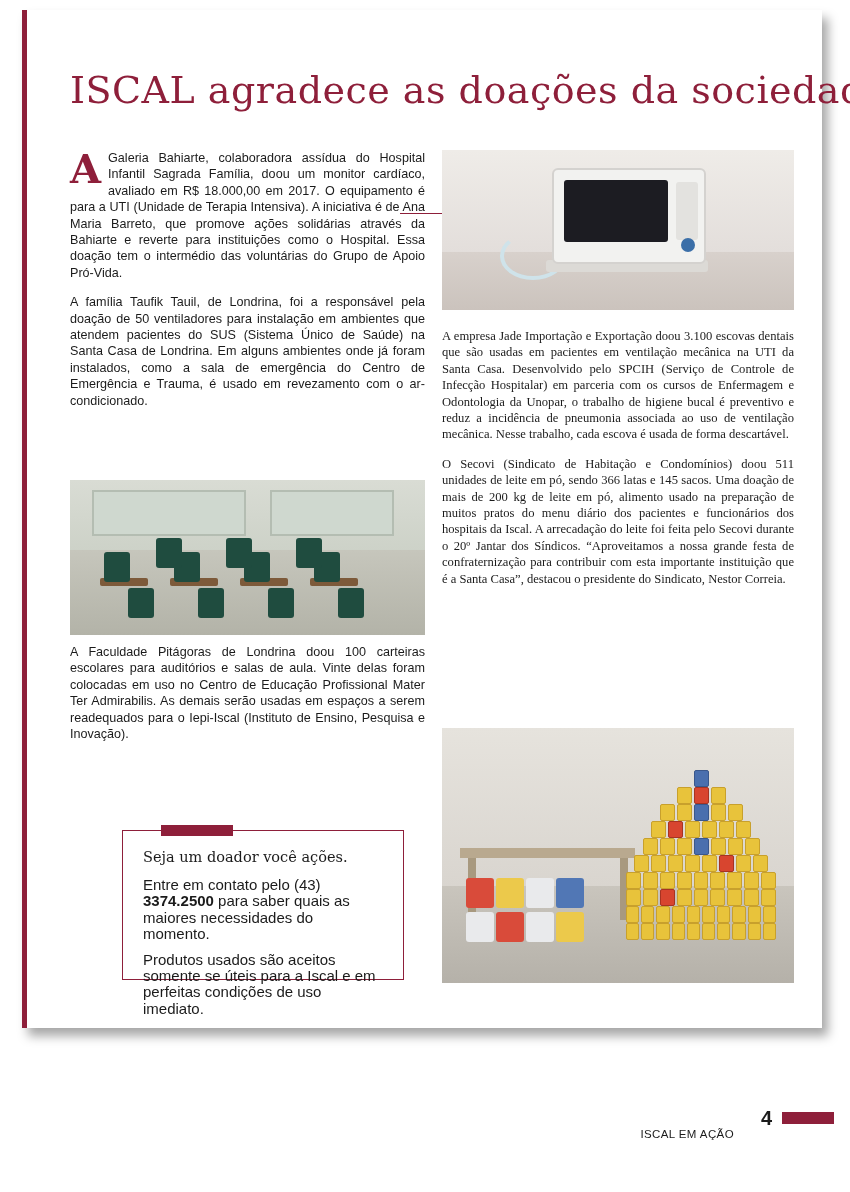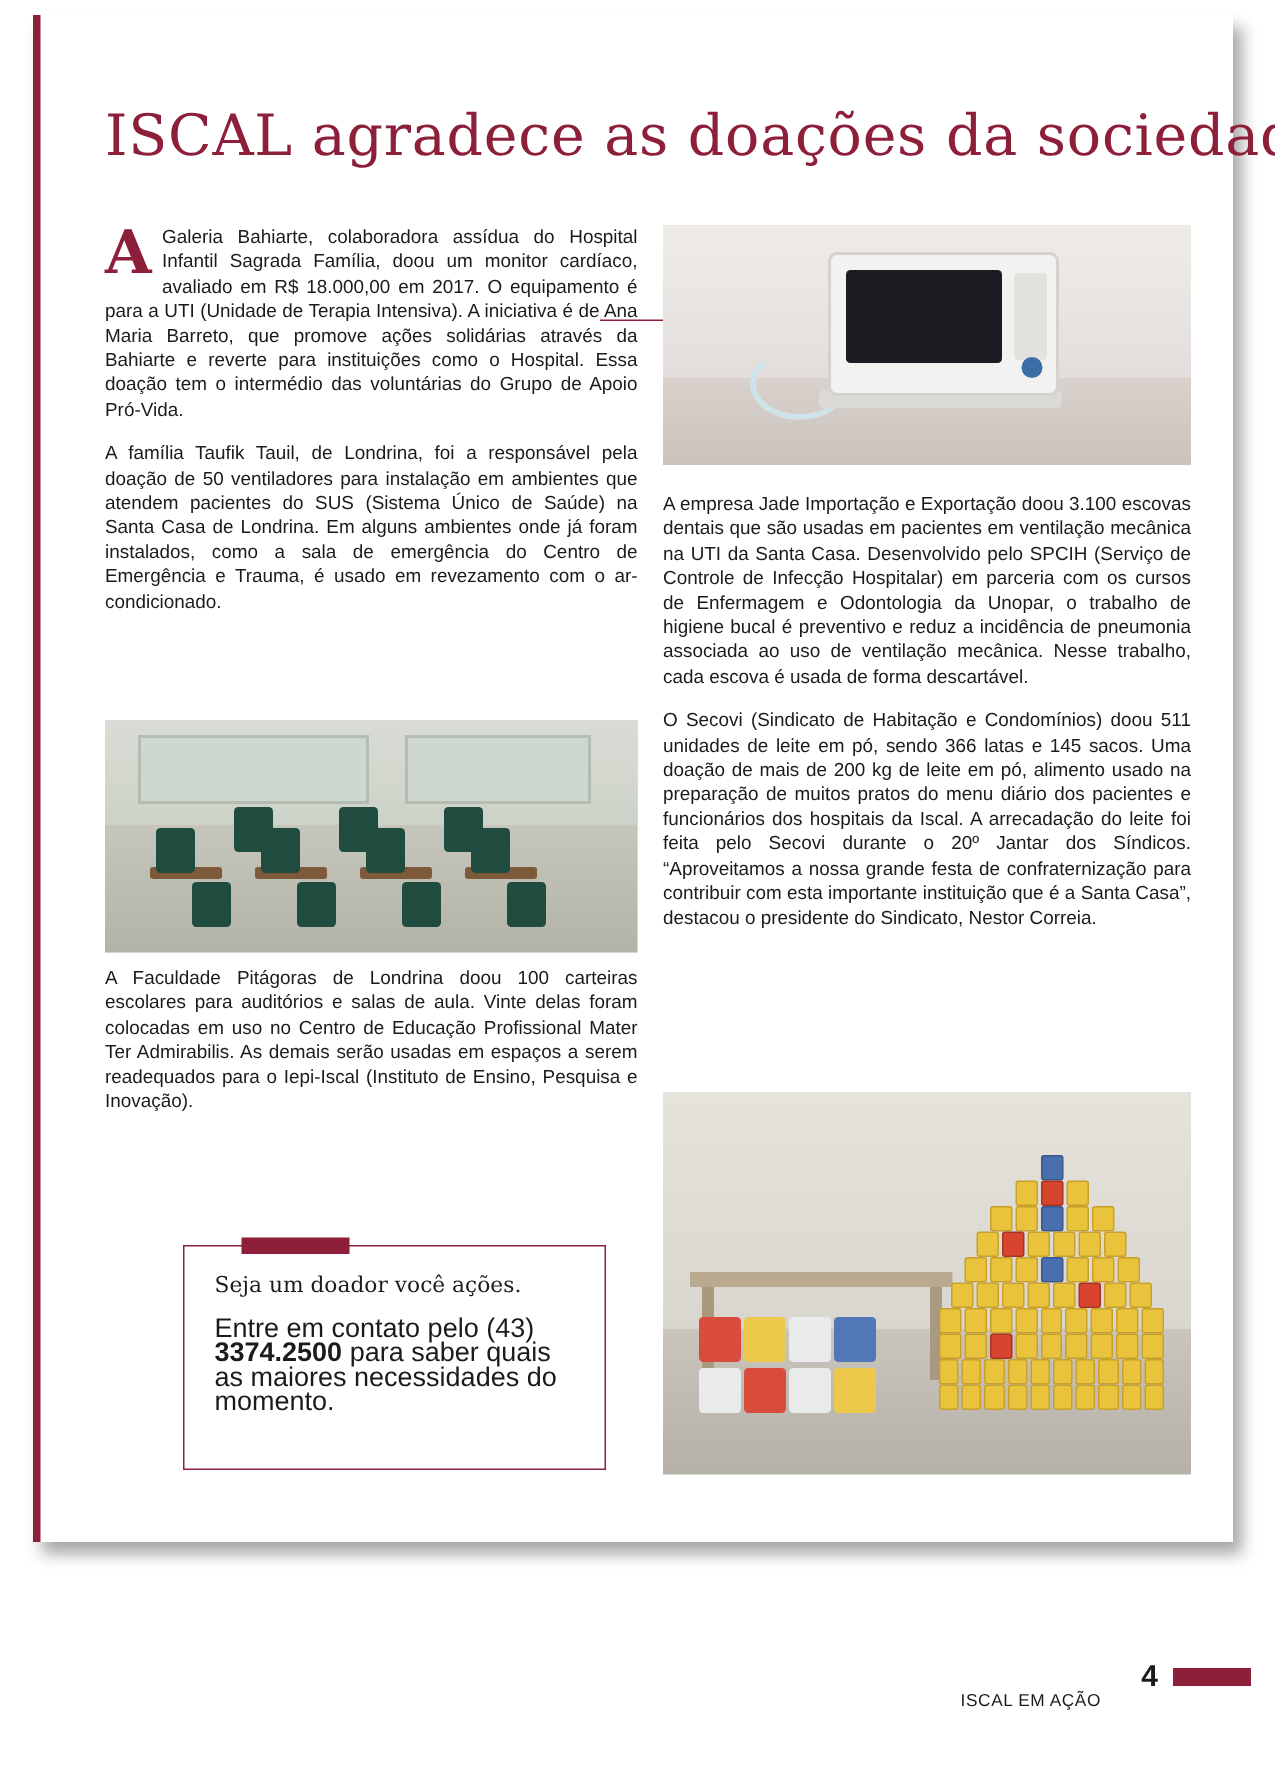--- a/index.html
+++ b/index.html
@@ -36,21 +36,21 @@
 
   
   .col{
     position:absolute;
     font-size:12.6px;
     line-height:16.4px;
     color:#1b1b1b;
     text-align:justify;
   }
   .col-left{left:48px;top:140px;width:355px;}
-  .col-right{left:420px;top:318px;width:352px;}
+  .col-right{left:420px;top:318px;width:352px;font-family:Liberation Serif, serif;}
 
   p{margin:0 0 13px 0;}
 
   .dropcap{
     float:left;
     font-family:"DejaVu Serif", serif;
     color:#8e1f3a;
     font-size:40px;
     line-height:33px;
     padding:2px 7px 0 0;
@@ -113,21 +113,21 @@
   }
   .donor-tab{
     position:absolute;left:38px;top:-6px;width:72px;height:11px;background:#8e1f3a;
   }
   .donor-title{
     font-family:"DejaVu Serif", serif;
     font-size:14.5px;
     color:#1b1b1b;
     margin-bottom:12px;
   }
-  .donor-p{font-size:18px;line-height:16.4px;color:#1b1b1b;margin:0 0 9px 0;}
+  .donor-p{font-size:15px;line-height:16.4px;color:#1b1b1b;margin:0 0 9px 0;}
   .phone{font-weight:bold;}
 
   
   .footer{
     position:absolute;left:0;bottom:0;width:850px;height:130px;
   }
   .footer-text{
     position:absolute;right:116px;bottom:52px;
     font-size:11.5px;letter-spacing:.4px;color:#1b1b1b;
   }
@@ -310,20 +310,21 @@
       <div class="bag y" style="left:90px;top:34px;"></div>
     </div>
   </div>
 
   <div class="donor-box">
     <div class="donor-tab"></div>
     <div class="donor-title">Seja um doador você ações.</div>
     <p class="donor-p">
       <span>Entre em contato pelo (43) </span><span class="phone">3374.2500</span><span> para saber quais as maiores necessidades do momento.</span>
     </p>
+    <p class="donor-p">Produtos usados são aceitos somente se úteis para a Iscal e em perfeitas condições de uso imediato.</p>
   </div>
 </div>
 
 <div class="footer">
   <div class="footer-text">ISCAL EM AÇÃO</div>
   <div class="footer-page">4</div>
   <div class="footer-bar"></div>
 </div>
 
 </body></html>

